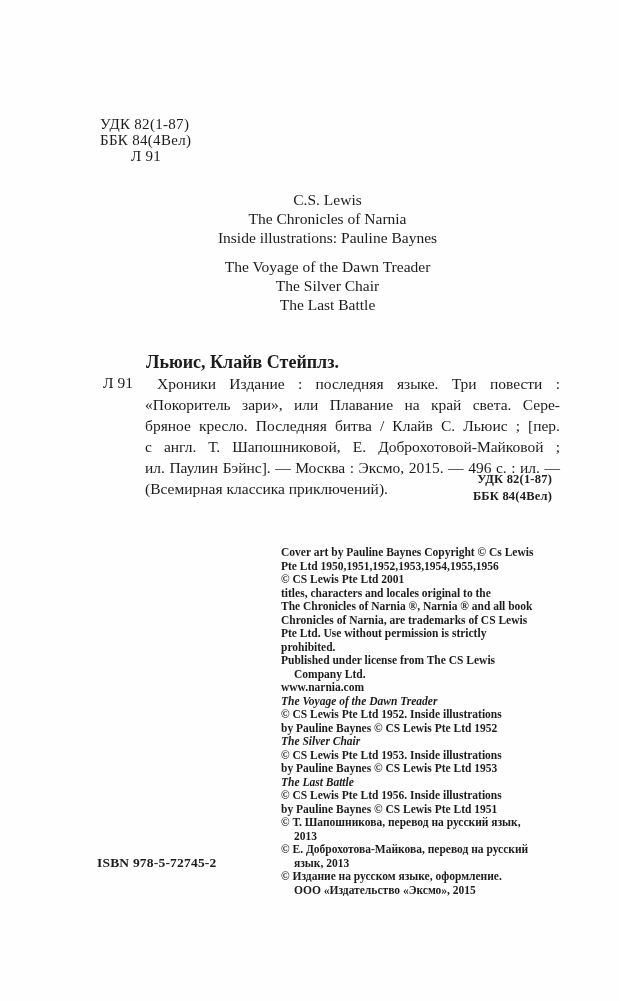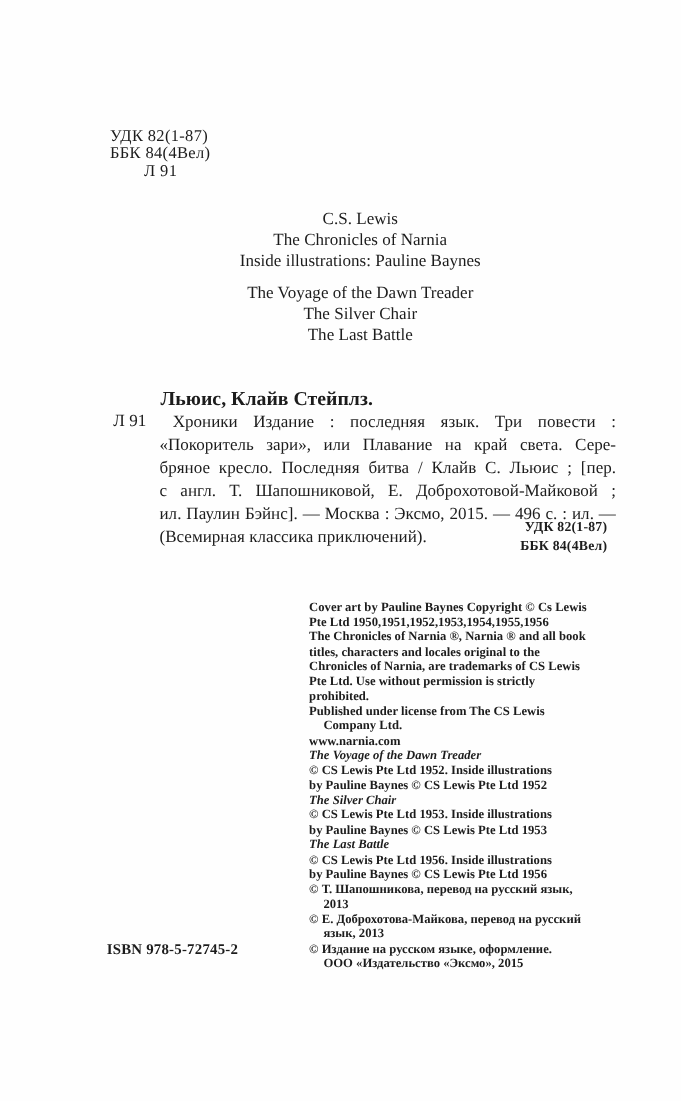--- a/index.html
+++ b/index.html
@@ -99,21 +99,21 @@
   <div class="abs author">Льюис, Клайв Стейплз.</div>
 
   <div class="abs idx">Л 91</div>
 
   <div class="abs par">
       <div class="line first jline">
         <span>Хроники</span>
         <span>Издание</span>
         <span>:</span>
         <span>последняя</span>
-        <span>язык.</span>
+        <span>языке.</span>
         <span>Три</span>
         <span>повести</span>
         <span>:</span>
       </div>
       <div class="line jline">
         <span>«Покоритель</span>
         <span>зари»,</span>
         <span>или</span>
         <span>Плавание</span>
         <span>на</span>
@@ -162,37 +162,38 @@
     </div>
 
   <div class="abs udcbbk">
     <div class="line">УДК 82(1-87)</div>
     <div class="line">ББК 84(4Вел)</div>
   </div>
 
   <div class="abs copyright">
       <div class="line">Cover art by Pauline Baynes Copyright © Cs Lewis</div>
       <div class="line">Pte Ltd 1950,1951,1952,1953,1954,1955,1956</div>
+      <div class="line">© CS Lewis Pte Ltd 2001</div>
+      <div class="line">titles, characters and locales original to the</div>
       <div class="line">The Chronicles of Narnia ®, Narnia ® and all book</div>
-      <div class="line">titles, characters and locales original to the</div>
       <div class="line">Chronicles of Narnia, are trademarks of CS Lewis</div>
       <div class="line">Pte Ltd. Use without permission is strictly</div>
       <div class="line">prohibited.</div>
       <div class="line">Published under license from The CS Lewis</div>
       <div class="line indent">Company Ltd.</div>
       <div class="line">www.narnia.com</div>
       <div class="line italic">The Voyage of the Dawn Treader</div>
       <div class="line">© CS Lewis Pte Ltd 1952. Inside illustrations</div>
       <div class="line">by Pauline Baynes © CS Lewis Pte Ltd 1952</div>
       <div class="line italic">The Silver Chair</div>
       <div class="line">© CS Lewis Pte Ltd 1953. Inside illustrations</div>
       <div class="line">by Pauline Baynes © CS Lewis Pte Ltd 1953</div>
       <div class="line italic">The Last Battle</div>
       <div class="line">© CS Lewis Pte Ltd 1956. Inside illustrations</div>
-      <div class="line">by Pauline Baynes © CS Lewis Pte Ltd 1956</div>
+      <div class="line">by Pauline Baynes © CS Lewis Pte Ltd 1951</div>
       <div class="line">© Т. Шапошникова, перевод на русский язык,</div>
       <div class="line indent">2013</div>
       <div class="line">© Е. Доброхотова-Майкова, перевод на русский</div>
       <div class="line indent">язык, 2013</div>
       <div class="line">© Издание на русском языке, оформление.</div>
       <div class="line indent">ООО «Издательство «Эксмо», 2015</div>
     </div>
 
   <div class="abs isbn">ISBN 978-5-72745-2</div>
 

